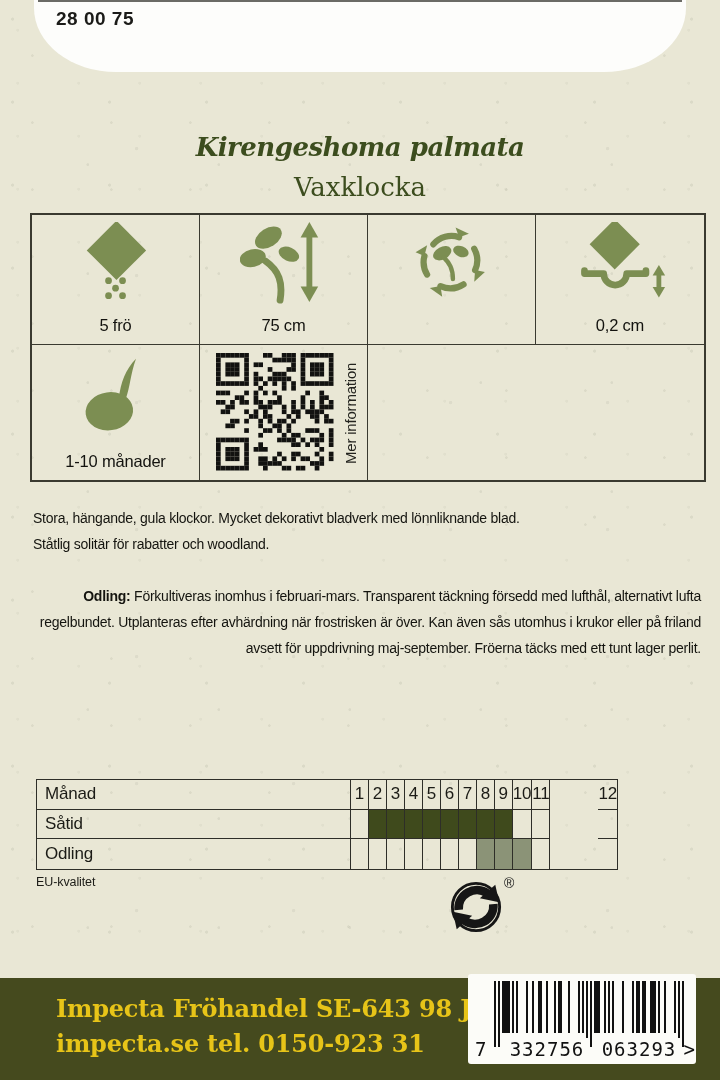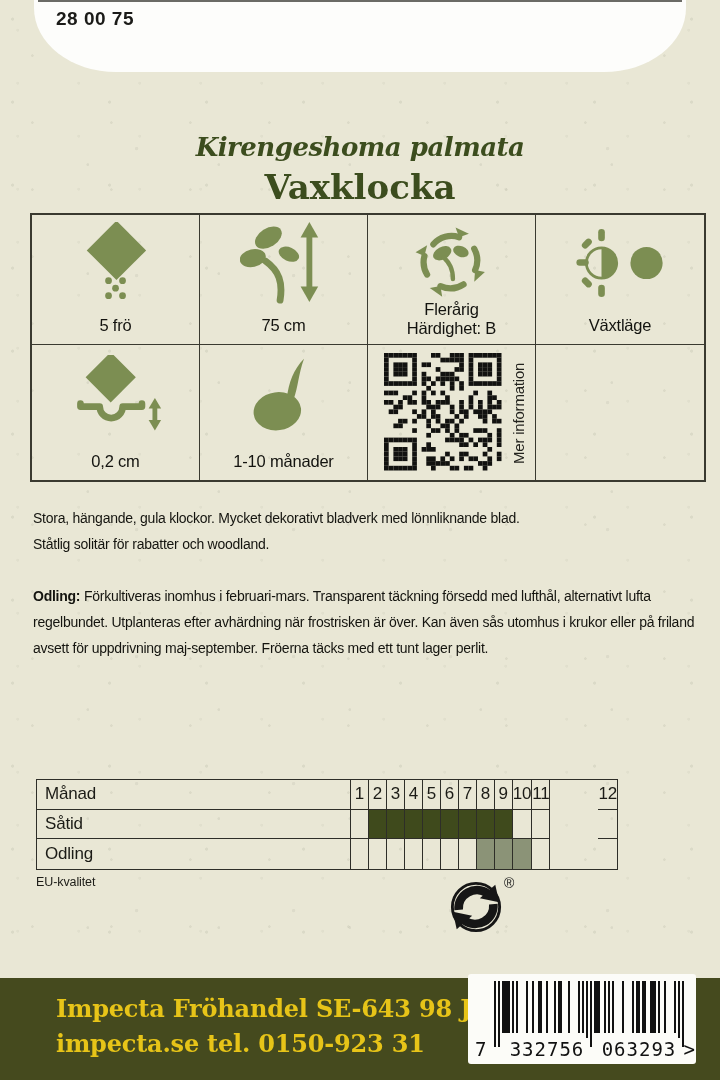--- a/index.html
+++ b/index.html
@@ -18,21 +18,21 @@
   .white-tab{
     position:absolute; left:34px; top:0; width:652px; height:72px;
     background:#fdfdfb; border-radius:0 0 82px 82px / 0 0 64px 64px;
   }
   .white-tab::before{
     content:""; position:absolute; left:4px; right:4px; top:0; height:2px; background:#3a3a34; opacity:.75;
   }
   .art-number{position:absolute; left:56px; top:8px; font-size:19px; font-weight:700; letter-spacing:.5px; color:#1b1b18;}
   .title-block{position:absolute; left:0; top:124px; width:720px; text-align:center; color:#3c4d1e;}
   .title-block h1{margin:0; font-family:"DejaVu Serif", serif; font-weight:700; font-size:26px; line-height:46px; letter-spacing:-0.5px;font-style:italic;}
-  .title-block h2{margin:2px 0 0 0; font-family:"DejaVu Serif", serif; font-weight:700; font-size:34px; line-height:30px;}
+  .title-block h2{margin:2px 0 0 0; font-family:"DejaVu Serif", serif; font-weight:400; font-size:26px; line-height:30px;}
 
   .info-grid{
     position:absolute; left:30px; top:213px; width:672px;
     display:grid; grid-template-columns:repeat(4,1fr); grid-template-rows:130px 135px;
     border:2px solid #3a3a30;
   }
   .cell{position:relative; border-right:1.5px solid #3a3a30; border-bottom:1.5px solid #3a3a30;}
   .cell:nth-child(4n){border-right:none;}
   .cell:nth-child(n+5){border-bottom:none;padding-left:44px;}
   .cell .art{position:absolute; left:0; right:0; top:4px; bottom:38px; display:flex; align-items:center; justify-content:center;}
@@ -47,21 +47,21 @@
   .qr-wrap{position:absolute; left:16px; top:8px; width:118px; height:118px;}
   .qr-label{
     position:absolute; right:8px; top:10px; height:116px;
     writing-mode:vertical-rl; transform:rotate(180deg);
     font-size:15px; letter-spacing:-0.2px; color:#23231e; text-align:center;
   }
 
   .para{position:absolute; left:33px; width:662px; font-size:14px; line-height:26px; letter-spacing:-0.25px; white-space:pre-line; color:#14140f;}
   .para .bold{font-weight:700;}
   .para-intro{top:491px;}
-  .para-odling{top:569px; width:668px;}
+  .para-odling{top:569px; width:668px;text-align:right;}
 
   .calendar{position:absolute; left:36px; top:779px; width:582px; border:1.5px solid #2e2e28; box-sizing:border-box;
     display:grid; grid-template-columns:314px repeat(12,1fr); grid-auto-rows:29.5px; background:transparent;}
   .cal-cell{border-right:1px solid #2e2e28; border-bottom:1px solid #2e2e28; display:flex; align-items:center; justify-content:center;
     font-size:17px; letter-spacing:-0.2px; color:#1b1b16;}
   .cal-cell.row-label{justify-content:flex-start; padding-left:8px;}
   .cal-cell.last-col{border-right:none;margin-left:48px;}
   .cal-cell.last-row{border-bottom:none;}
 
   .eu-note{position:absolute; left:36px; top:875px; font-size:12.5px; letter-spacing:-0.1px; color:#1c1c17;}
@@ -146,41 +146,22 @@
             <polygon points="53,13 49,2 64,9"></polygon>
             <polygon points="71,50 82,52 70,63"></polygon>
             <polygon points="32,68 34,80 20,70"></polygon>
             <polygon points="14,34 4,30 17,22"></polygon>
             <ellipse cx="34" cy="31" rx="11" ry="7" transform="rotate(-28 34 31)"></ellipse>
             <ellipse cx="55" cy="29" rx="9" ry="6" transform="rotate(22 55 29)"></ellipse>
           </g>
           <path class="stroke-green" d="M46,60 C46,48 42,42 36,36" stroke-width="5" stroke-linecap="round"></path>
         </svg>
       </div>
-      <div class="lbl">Flerårig
-Härdighet: B</div>
-    </div>
-
-    <div class="cell">
-      <div class="art">
-        <svg width="92" height="72" viewBox="0 0 96 76">
-          <g class="icon-green">
-            <rect x="25" y="2" width="7" height="13" rx="3.5"></rect>
-            <rect x="25" y="61" width="7" height="13" rx="3.5"></rect>
-            <rect x="2" y="34" width="13" height="7" rx="3.5"></rect>
-            <rect x="7" y="14" width="12" height="7" rx="3.5" transform="rotate(-45 13 17.5)"></rect>
-            <rect x="7" y="55" width="12" height="7" rx="3.5" transform="rotate(45 13 58.5)"></rect>
-            <path d="M28.5,22 a16,16 0 0 1 0,32 z"></path>
-          </g>
-          <circle class="stroke-green" cx="28.5" cy="38" r="16" stroke-width="3"></circle>
-          <circle class="icon-green" cx="76" cy="38" r="17"></circle>
-        </svg>
-      </div>
-      <div class="lbl">Växtläge</div>
-    </div>
+    </div>
+
 
     <div class="cell">
       <div class="art">
         <svg width="96" height="82" viewBox="0 0 100 84">
           <rect class="icon-green" x="26" y="4" width="37" height="37" transform="rotate(45 44.5 22.5)"></rect>
           <path class="stroke-green" d="M13,53 l0,-3 M13,53 L33,53 a12,12 0 0 0 24,0 L77,53 M77,53 l0,-3" stroke-width="7" stroke-linecap="round" stroke-linejoin="round"></path>
           <g class="icon-green">
             <rect x="88" y="53" width="5" height="16"></rect>
             <polygon points="90.5,44 84,55 97,55"></polygon>
             <polygon points="90.5,78 84,67 97,67"></polygon>

